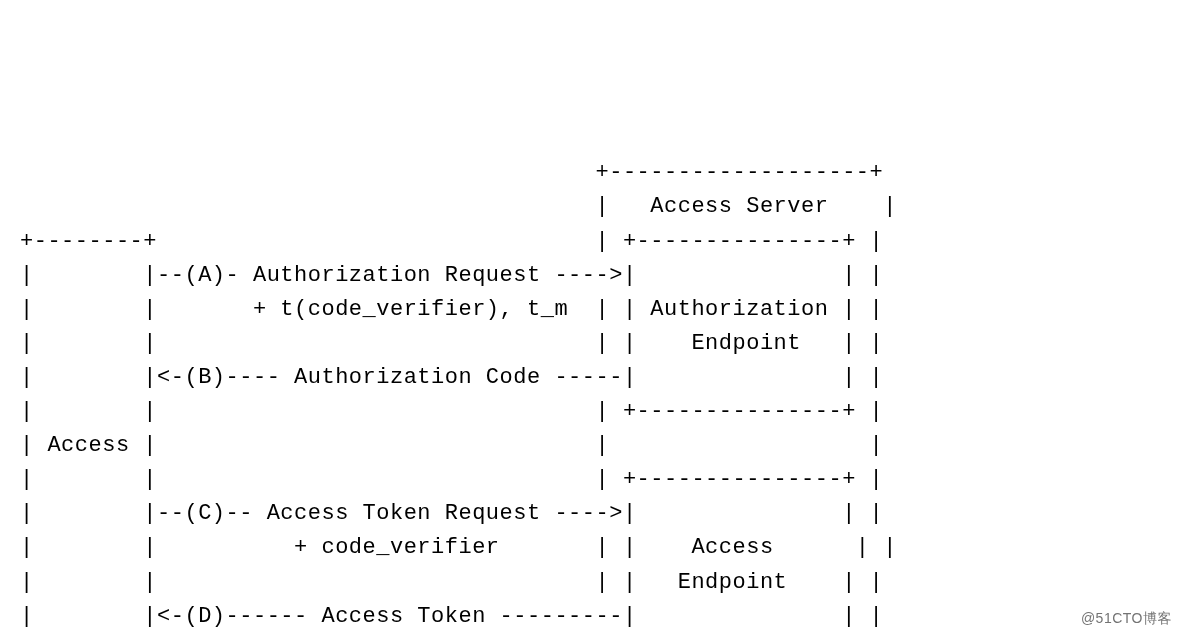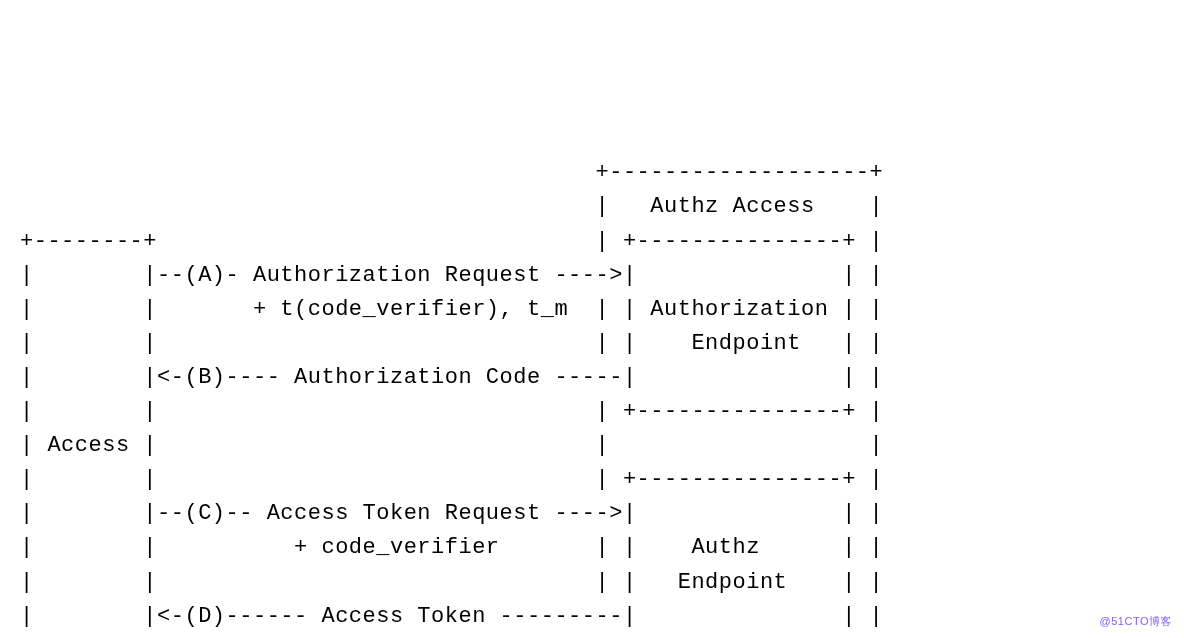--- a/index.html
+++ b/index.html
@@ -14,42 +14,42 @@
       letter-spacing: 0.5px;
     }
     .diagram {
       display: inline-block;
     }
     .watermark {
       position: fixed;
       bottom: 8px;
       right: 12px;
       font-family: sans-serif;
-      font-size: 11px;
-      color: #8b5cf6;
+      font-size: 14px;
+      color: #737373;
       white-space: normal;
     }
   </style>
 </head>
 <body>
 
 
 
 <div class="diagram"><span>                                          +-------------------+</span>
-<span>                                          |   Authz Access    |</span>
+<span>                                          |   Access Server    |</span>
 <span>+--------+                                | +---------------+ |</span>
 <span>|        |--(A)- Authorization Request ----&gt;|               | |</span>
 <span>|        |       + t(code_verifier), t_m  | | Authorization | |</span>
 <span>|        |                                | |    Endpoint   | |</span>
 <span>|        |&lt;-(B)---- Authorization Code -----|               | |</span>
 <span>|        |                                | +---------------+ |</span>
 <span>| Access |                                |                   |</span>
 <span>|        |                                | +---------------+ |</span>
 <span>|        |--(C)-- Access Token Request ----&gt;|               | |</span>
-<span>|        |          + code_verifier       | |    Authz      | |</span>
+<span>|        |          + code_verifier       | |    Access      | |</span>
 <span>|        |                                | |   Endpoint    | |</span>
 <span>|        |&lt;-(D)------ Access Token ---------|               | |</span>
 <span>+--------+                                | +---------------+ |</span>
 </div>
 
 <div class="watermark">@51CTO博客</div>
 
 
 
 

